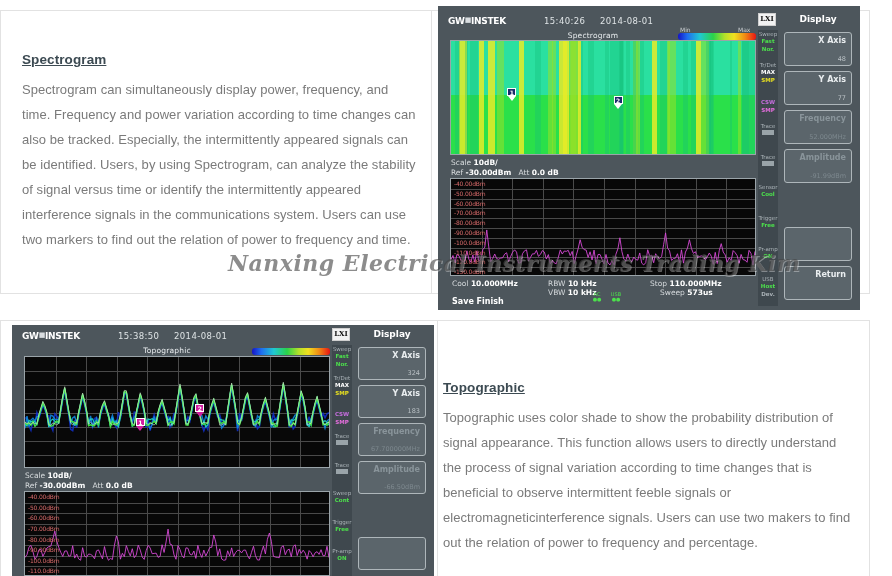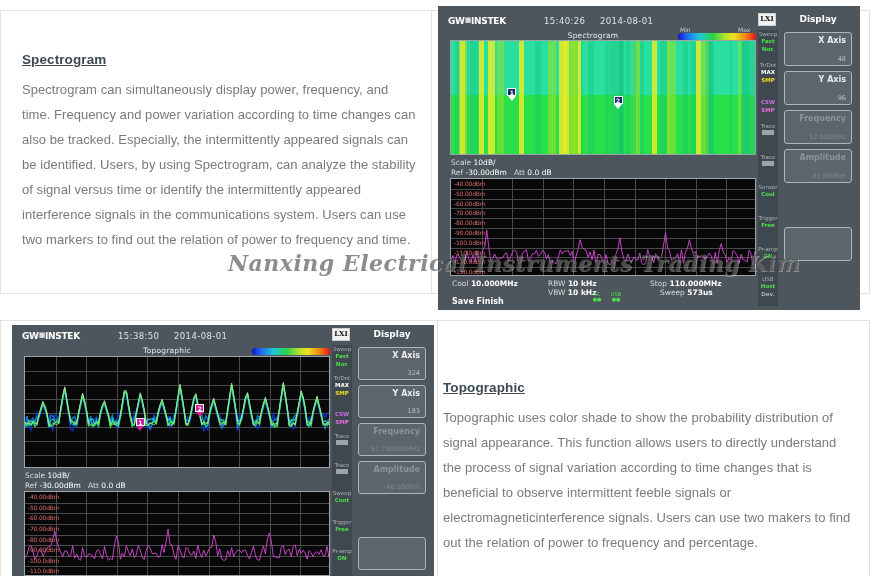--- a/index.html
+++ b/index.html
@@ -68,21 +68,21 @@
 
   
   .plot { position:absolute; background:#080808; border:1px solid #9aa4a9; overflow:hidden; }
   .glineH, .glineV { position:absolute; background:#4a4a4a; }
   .glineH { left:0; right:0; height:1px; }
   .glineV { top:0; bottom:0; width:1px; }
   .ylab { position:absolute; font-size:6px; color:#d86a6a; letter-spacing:-.2px; white-space:nowrap; }
   .scaleline {
     position:absolute; font-size:7.5px; color:#d8dcde; white-space:nowrap;
   }
-  .scaleline b { color:#ffffff; font-weight:normal;margin-top:36px; }
+  .scaleline b { color:#ffffff; font-weight:bold;margin-top:36px; }
 
   
   .mk {
     position:absolute; width:9px; height:13px; color:#fff; font-size:6px;
     text-align:center; line-height:8px; font-weight:bold;
   }
   .mk .box { background:#1b2a6b; border:1px solid #fff; height:8px; }
   .mk .tri {
     width:0;height:0;margin:0 auto;
     border-left:4px solid transparent;border-right:4px solid transparent;
@@ -329,32 +329,36 @@
         <div class="ss-btn" style="top: 261.333px; color: rgb(170, 178, 183);">Dev.</div>
       </div>
 
     <div class="menu" style="left:342px;top:22px;width:76px;height:282px;" id="menu-top">
         <div class="skey" style="left: 4px; width: 68px; top: 4px; height: 34px;">
           <div class="t">X Axis</div>
           <div class="v">48</div>
         </div>
         <div class="skey" style="left: 4px; width: 68px; top: 43px; height: 34px;">
           <div class="t">Y Axis</div>
-          <div class="v">96</div>
+          <div class="v">77</div>
         </div>
         <div class="skey dim" style="left: 4px; width: 68px; top: 82px; height: 34px;">
           <div class="t">Frequency</div>
           <div class="v">52.000MHz</div>
         </div>
         <div class="skey dim" style="left: 4px; width: 68px; top: 121px; height: 34px;">
           <div class="t">Amplitude</div>
           <div class="v">-91.99dBm</div>
         </div>
         <div class="skey" style="left: 4px; width: 68px; top: 199px; height: 34px;">
           <div class="t"></div>
+          <div class="v"></div>
+        </div>
+        <div class="skey" style="left: 4px; width: 68px; top: 238px; height: 34px;">
+          <div class="t">Return</div>
           <div class="v"></div>
         </div>
       </div>
   </div>
 
   <div class="divider" style="left:0;top:320px;width:870px;height:1px;"></div>
   <div class="divider" style="left:0;top:320px;width:1px;height:256px;"></div>
   <div class="divider" style="left:437px;top:320px;width:1px;height:256px;"></div>
   <div class="divider" style="left:869px;top:320px;width:1px;height:256px;"></div>
 

